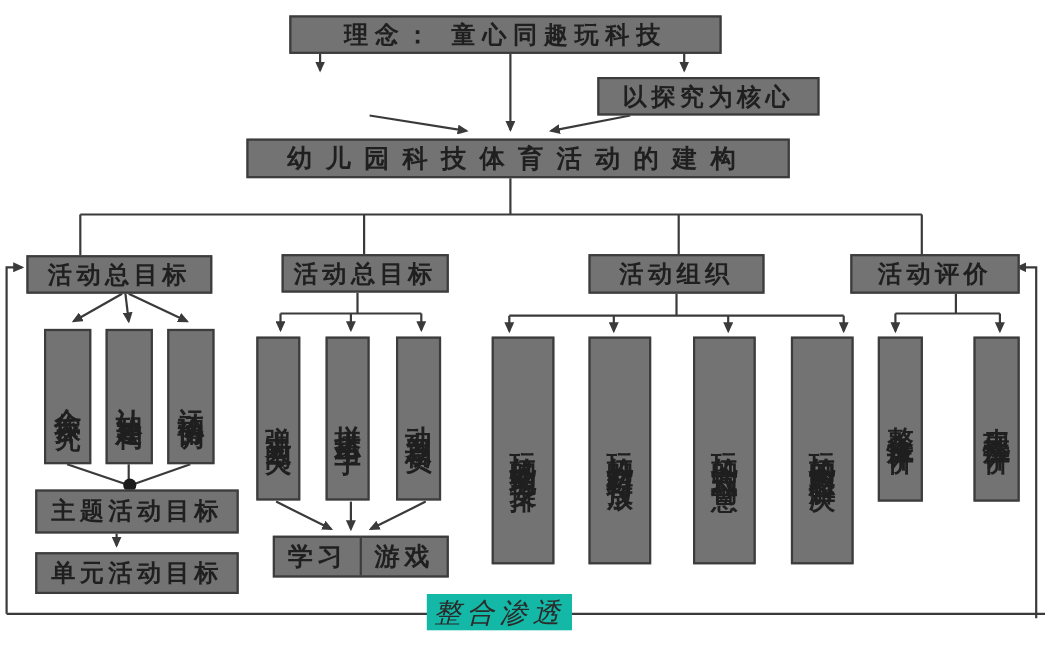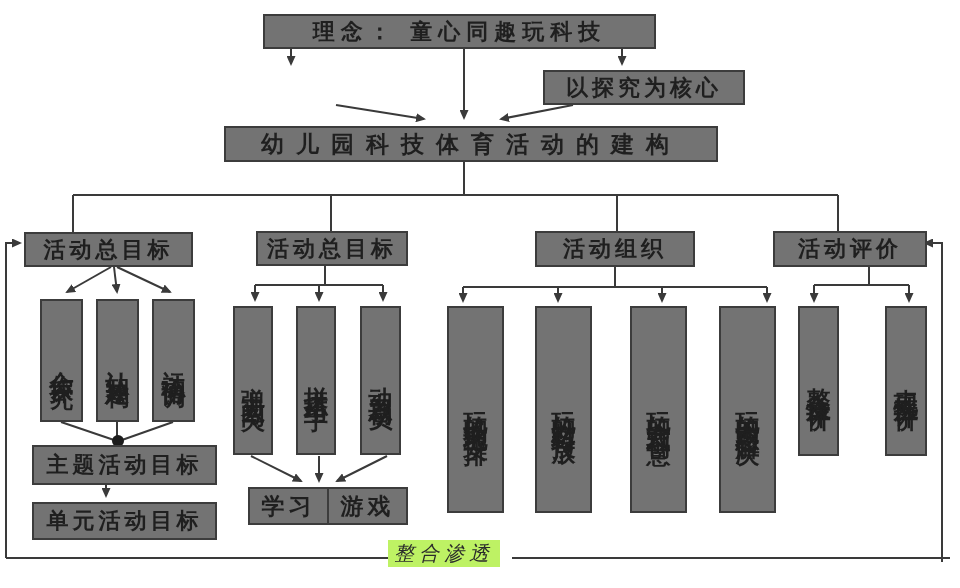--- a/index.html
+++ b/index.html
@@ -21,23 +21,23 @@
     writing-mode:vertical-rl;text-orientation:upright;
     font-size:24px;letter-spacing:5px;line-height:1;white-space:normal;
   }
   .duo{padding:0;}
   .duo .cell{
     flex:1;height:100%;display:flex;align-items:center;justify-content:center;
     font-size:23px;letter-spacing:4px;
   }
   .duo .cell + .cell{border-left:2px solid #3c3c3c;}
   .footer-label{
-    position:absolute;z-index:2;background:#bef264;padding:0 6px;
+    position:absolute;z-index:2;background:#14b8a6;padding:0 6px;
     font-family:Liberation Sans, sans-serif;
-    font-style:italic;font-weight:400;font-size:20px;letter-spacing:5px;
+    font-style:italic;font-weight:400;font-size:25px;letter-spacing:5px;
     color:#2b2b2b;white-space:nowrap;
   }
 </style>
 </head>
 <body>
 
 <div class="canvas">
 
   <svg class="wires" viewBox="0 0 960 588" xmlns="http://www.w3.org/2000/svg">
     <defs>

